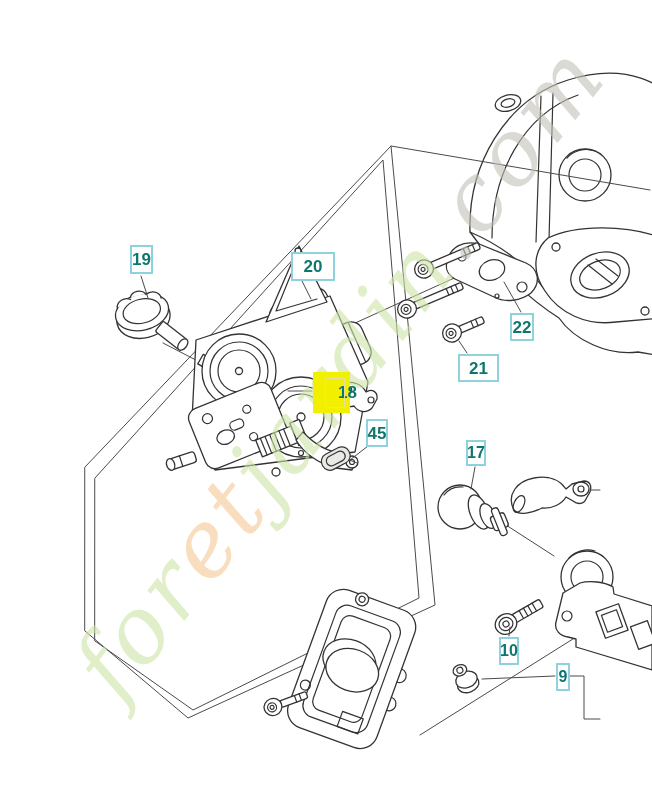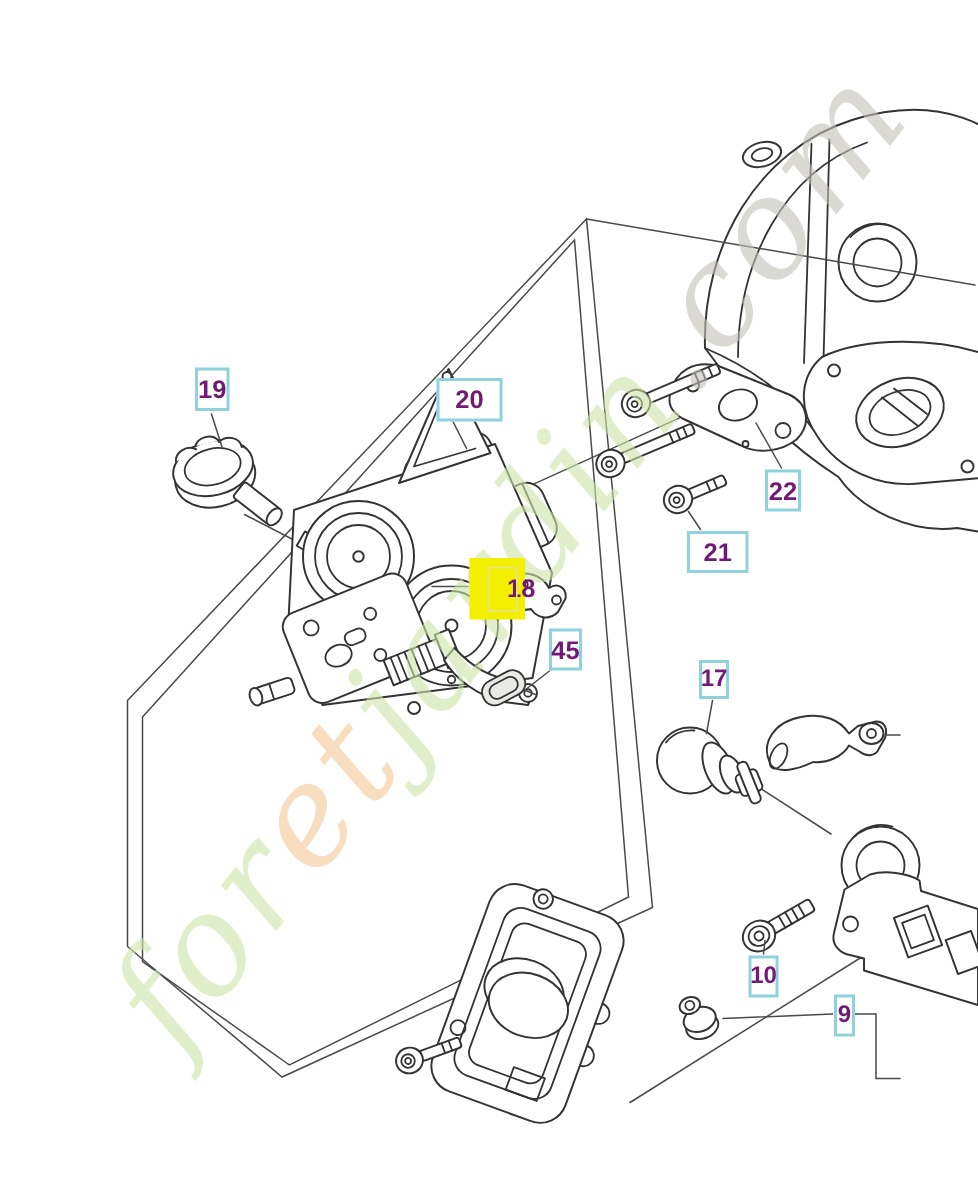--- a/index.html
+++ b/index.html
@@ -9,21 +9,21 @@
   }
   .art { position:absolute; left:0; top:0; }
   
   .wh { fill:#ffffff; stroke:#333; stroke-width:1.3; stroke-linejoin:round; stroke-linecap:round; }
   .gy { fill:#e9e9e5; stroke:#333; stroke-width:1.2; stroke-linejoin:round; }
   .ln { fill:none; stroke:#333; stroke-width:1.2; stroke-linejoin:round; stroke-linecap:round; }
   .cn { fill:none; stroke:#4a4a4a; stroke-width:1; stroke-linecap:round; }
   
   .plabel {
     position:absolute; box-sizing:border-box; background:#fff;
-    border:2px solid #8ed2de; color:#701a75;
+    border:2px solid #8ed2de; color:#0f766e;
     display:flex; align-items:center; justify-content:center;
     font-weight:bold; font-size:17px; line-height:1; cursor:pointer;
     z-index:3;
   }
   .plabel.small { font-size:16px; }
   .plabel.hl {
     border:none; background:#f3ef00; z-index:3;
   }
   .hl-innerbox {
     position:absolute; right:5px; top:6px; width:18px; height:28px;

